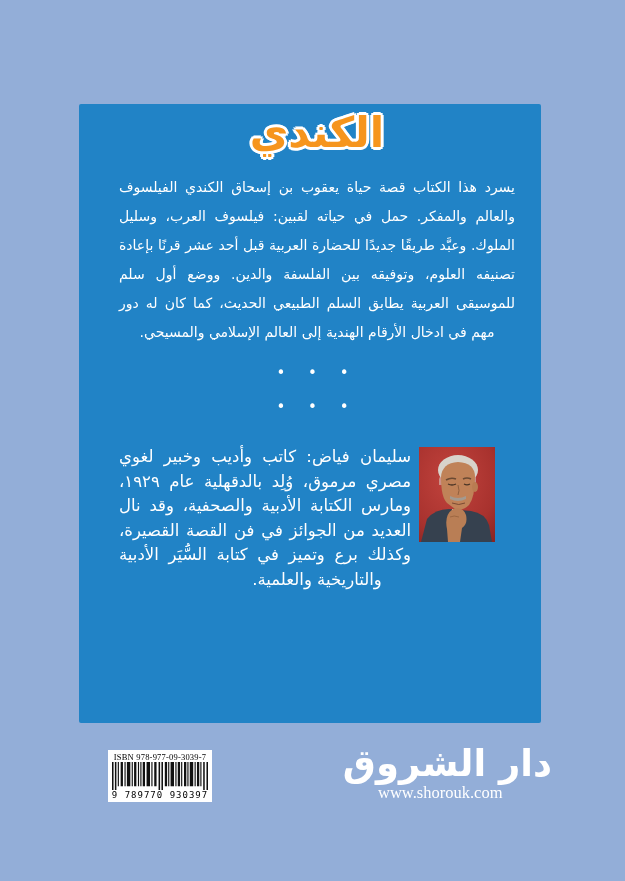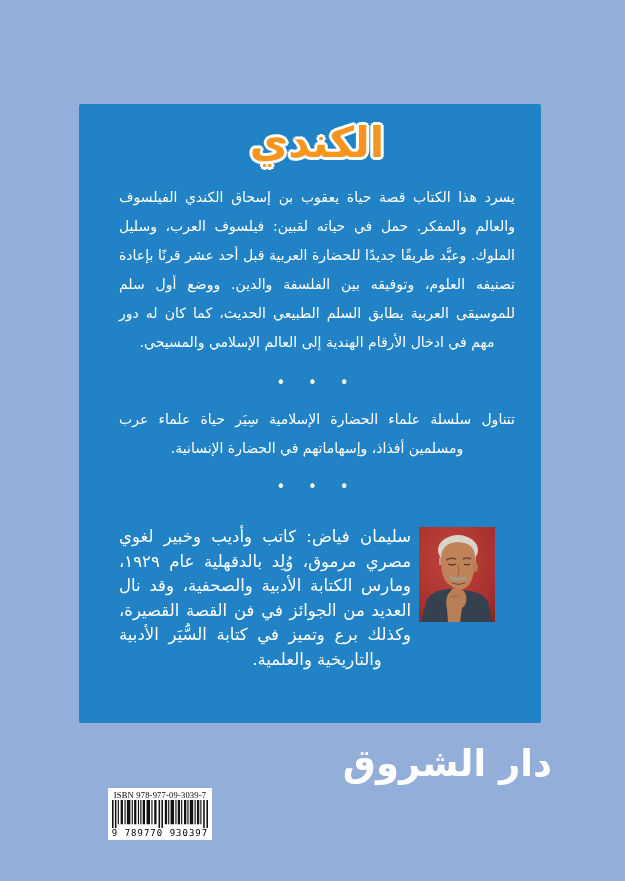--- a/index.html
+++ b/index.html
@@ -13,21 +13,21 @@
     position:relative;width:625px;height:881px;
     background:#93aed8;
   }
   
   .panel{
     position:absolute;left:79px;top:104px;
     width:462px;height:619px;
     background:#2183c6;
     border-radius:2px;
     direction:rtl;
-    padding:10px 26px 0 40px;
+    padding:0 26px 0 40px;
     box-sizing:border-box;
     overflow:hidden;
     color:#ffffff;
   }
   .book-title{
     text-align:center;
     font-size:42px;
     font-weight:bold;
     line-height:57px;
     color:#f6951d;
@@ -62,21 +62,21 @@
     width:76px;height:95px;
     margin:2px 20px 6px 8px;
     display:block;
   }
   .bio{
     font-size:16.5px;
     line-height:24.5px;
   }
   
   .barcode-box{
-    position:absolute;left:108px;top:788px;
+    position:absolute;left:108px;top:750px;
     width:104px;height:52px;
     background:#ffffff;
     display:flex;flex-direction:column;align-items:center;
     box-sizing:border-box;
     color:#000;
   }
   .isbn-label{
     font-family:"Liberation Serif","DejaVu Serif",serif;
     font-size:8.5px;line-height:10px;
     margin-top:2px;
@@ -122,21 +122,20 @@
 <div class="page">
 
   <div class="panel">
 
     <div class="book-title">الكندي</div>
 
     <p class="para synopsis">يسرد هذا الكتاب قصة حياة يعقوب بن إسحاق الكندي الفيلسوف والعالم والمفكر. حمل في حياته لقبين: فيلسوف العرب، وسليل الملوك. وعبَّد طريقًا جديدًا للحضارة العربية قبل أحد عشر قرنًا بإعادة تصنيفه العلوم، وتوفيقه بين الفلسفة والدين. ووضع أول سلم للموسيقى العربية يطابق السلم الطبيعي الحديث، كما كان له دور مهم في ادخال الأرقام الهندية إلى العالم الإسلامي والمسيحي.</p>
 
     <div class="dots dots-1">• • •</div>
 
-    <p class="para series">تتناول سلسلة علماء الحضارة الإسلامية سِيَر حياة علماء عرب ومسلمين أفذاذ، وإسهاماتهم في الحضارة الإنسانية.</p>
 
     <div class="dots dots-2">• • •</div>
 
     <div class="bio-section">
       <svg class="author-photo" viewBox="0 0 76 95" xmlns="http://www.w3.org/2000/svg" aria-hidden="true">
         <defs>
           <radialGradient id="pbg" cx="42%" cy="34%" r="85%">
             <stop offset="0%" stop-color="#c2433d"></stop>
             <stop offset="70%" stop-color="#a8322e"></stop>
             <stop offset="100%" stop-color="#8a2522"></stop>
@@ -212,15 +211,16 @@
       </g>
     </svg>
     <div class="barcode-digits">9 789770 930397</div>
   </div>
 
   <div class="publisher">
     <div class="logo-row">
       <div class="logo-kashida"></div>
       <span class="logo-name">دار الشروق</span>
     </div>
+    <div class="logo-url">www.shorouk.com</div>
   </div>
 
 </div>
 
 </body></html>

